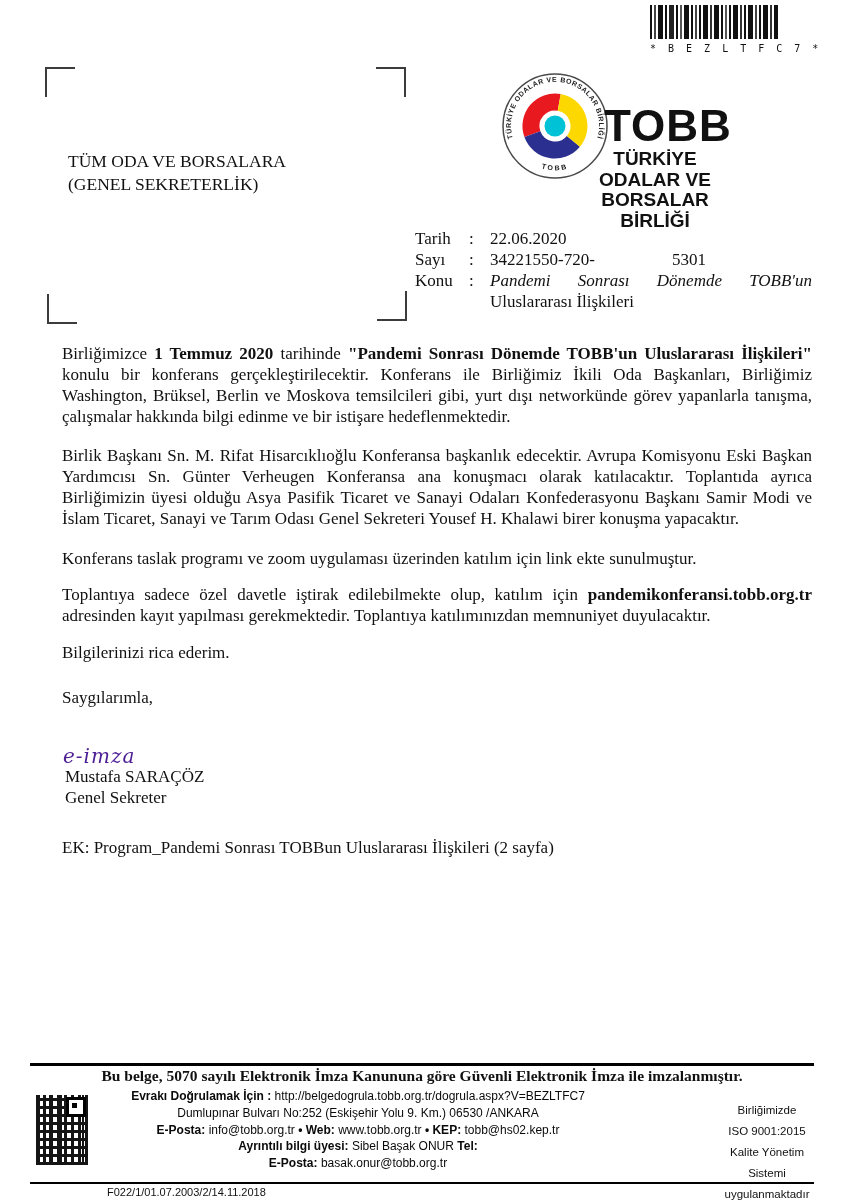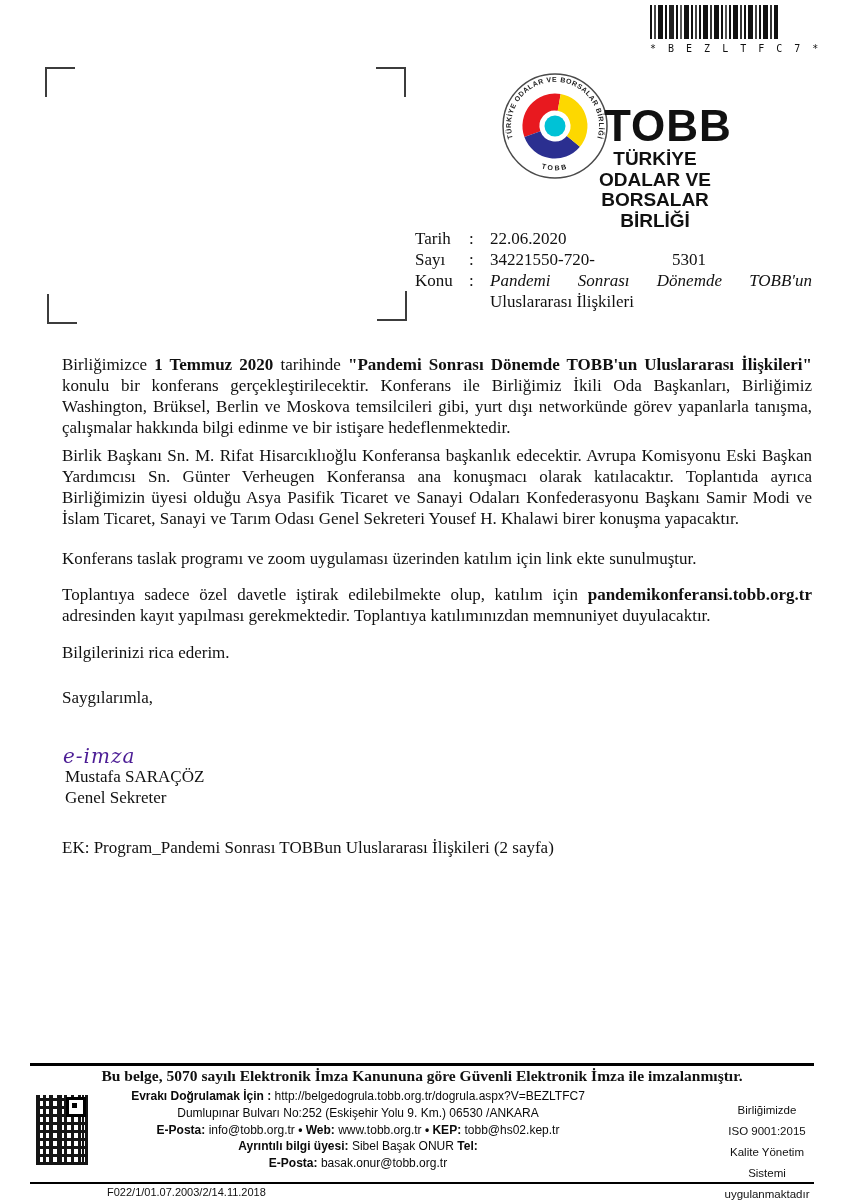--- a/index.html
+++ b/index.html
@@ -108,35 +108,39 @@
     </svg>
   </div>
 
   <div class="abs org-acronym" style="left:604px;top:104px;">TOBB</div>
   <div class="abs org-name" style="left:543px;top:149px;width:224px;">
     <div>TÜRKİYE</div>
     <div>ODALAR VE BORSALAR</div>
     <div>BİRLİĞİ</div>
   </div>
 
+  <div class="abs recipient" style="left:68px;top:150px;">
+    <div>TÜM ODA VE BORSALARA</div>
+    <div>(GENEL SEKRETERLİK)</div>
+  </div>
 
   <div class="meta-row" style="top:229px;">
     <span class="meta-label">Tarih</span><span class="meta-colon">:</span><span>22.06.2020</span>
   </div>
   <div class="meta-row" style="top:250px;">
     <span class="meta-label">Sayı</span><span class="meta-colon">:</span><span>34221550-720-</span>
     <span class="abs" style="left:257px;top:0;">5301</span>
   </div>
   <div class="meta-row" style="top:271px;">
     <span class="meta-label">Konu</span><span class="meta-colon">:</span>
   </div>
   <div class="konu-justify" style="top:271px;font-style:italic;">Pandemi Sonrası Dönemde TOBB'un</div>
   <div class="abs" style="left:490px;top:292px;font-size:17px;">Uluslararası İlişkileri</div>
 
-  <div class="para" style="top:344px;margin-top:11px;">
+  <div class="para" style="top:344px;">
     <span>Birliğimizce </span><span class="b">1 Temmuz 2020</span><span> tarihinde </span><span class="b">"Pandemi Sonrası Dönemde TOBB'un Uluslararası İlişkileri"</span><span> konulu bir konferans gerçekleştirilecektir. Konferans ile Birliğimiz İkili Oda Başkanları, Birliğimiz Washington, Brüksel, Berlin ve Moskova temsilcileri gibi, yurt dışı networkünde görev yapanlarla tanışma, çalışmalar hakkında bilgi edinme ve bir istişare hedeflenmektedir.</span>
   </div>
   <div class="para" style="top:446px;">Birlik Başkanı Sn. M. Rifat Hisarcıklıoğlu Konferansa başkanlık edecektir. Avrupa Komisyonu Eski Başkan Yardımcısı Sn. Günter Verheugen Konferansa ana konuşmacı olarak katılacaktır. Toplantıda ayrıca Birliğimizin üyesi olduğu Asya Pasifik Ticaret ve Sanayi Odaları Konfederasyonu Başkanı Samir Modi ve İslam Ticaret, Sanayi ve Tarım Odası Genel Sekreteri Yousef H. Khalawi birer konuşma yapacaktır.</div>
   <div class="para left" style="top:549px;">Konferans taslak programı ve zoom uygulaması üzerinden katılım için link ekte sunulmuştur.</div>
   <div class="para" style="top:585px;">
     <span>Toplantıya sadece özel davetle iştirak edilebilmekte olup, katılım için </span><span class="b">pandemikonferansi.tobb.org.tr</span><span> adresinden kayıt yapılması gerekmektedir. Toplantıya katılımınızdan memnuniyet duyulacaktır.</span>
   </div>
   <div class="para left" style="top:643px;">Bilgilerinizi rica ederim.</div>
   <div class="para left" style="top:688px;">Saygılarımla,</div>
 

